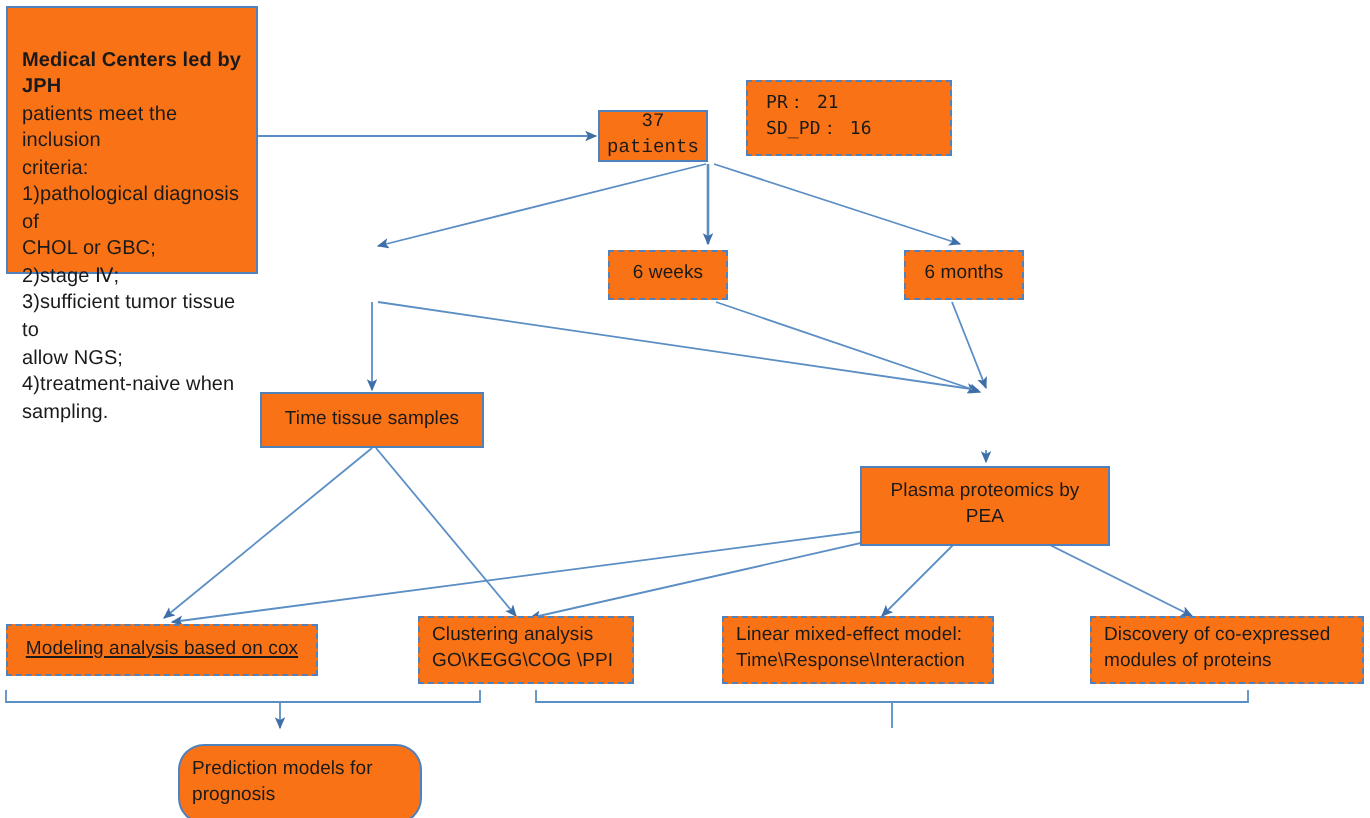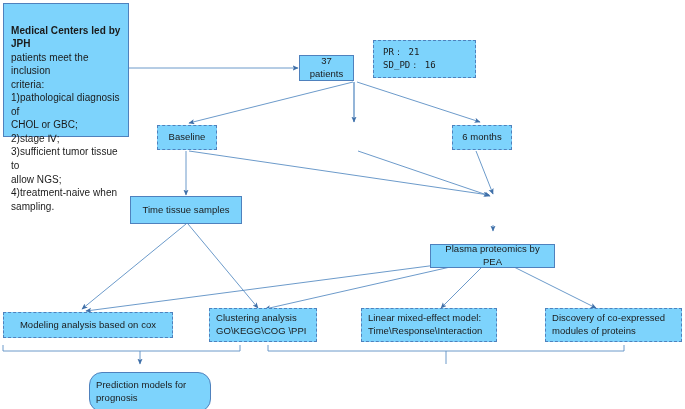--- a/index.html
+++ b/index.html
@@ -23,21 +23,21 @@
     top: 0;
     width: 685px;
     height: 409px;
     pointer-events: none;
   }
   .node {
     position: absolute;
     box-sizing: border-box;
     display: flex;
     align-items: center;
-    background: #7dd3fc;
+    background: #f97316;
     color: #1a1a1a;
     font-size: 9.5px;
     line-height: 1.32;
     letter-spacing: 0.05px;
   }
   .node.solid {
     border: 1px solid #4f81bd;
   }
   .node.dashed {
     border: 1px dashed #4f81bd;
@@ -128,48 +128,48 @@
 1)pathological diagnosis of
 CHOL or GBC;
 2)stage Ⅳ;
 3)sufficient tumor tissue to
 allow NGS;
 4)treatment-naive when
 sampling.</span>
     </div>
   </div>
 
-  <div class="node solid center" style="left:299px; top:55px; width:55px; height:26px;">
+  <div class="node solid center" style="left:299px; top:55px; width:55px; height:26px;font-family:Liberation Mono, monospace;">
     <div class="inner">37 patients</div>
   </div>
 
   <div class="node dashed left" id="stats-box" style="left:373px; top:40px; width:103px; height:38px;justify-content:flex-end;">
     <div class="inner">PR： 21
 SD_PD： 16</div>
   </div>
 
-  <div class="node dashed center" style="left:157px; top:125px; width:60px; height:25px;">
-    <div class="inner">Baseline</div>
+
+  <div class="node dashed center" style="left:304px; top:125px; width:60px; height:25px;">
+    <div class="inner">6 weeks</div>
   </div>
-
 
   <div class="node dashed center" style="left:452px; top:125px; width:60px; height:25px;">
     <div class="inner">6 months</div>
   </div>
 
   <div class="node solid center" style="left:130px; top:196px; width:112px; height:28px;">
     <div class="inner">Time tissue samples</div>
   </div>
 
 
-  <div class="node solid center" style="left:430px; top:244px; width:125px; height:24px;">
+  <div class="node solid center" style="left:430px; top:233px; width:125px; height:40px;">
     <div class="inner">Plasma proteomics by PEA</div>
   </div>
 
-  <div class="node dashed center" style="left:3px; top:312px; width:170px; height:26px;">
+  <div class="node dashed center" style="left:3px; top:312px; width:156px; height:26px;text-decoration:underline;">
     <div class="inner">Modeling analysis based on cox</div>
   </div>
 
   <div class="node dashed left" style="left:209px; top:308px; width:108px; height:34px;">
     <div class="inner">Clustering analysis
 GO\KEGG\COG \PPI</div>
   </div>
 
   <div class="node dashed left" style="left:361px; top:308px; width:136px; height:34px;">
     <div class="inner">Linear mixed-effect model:

